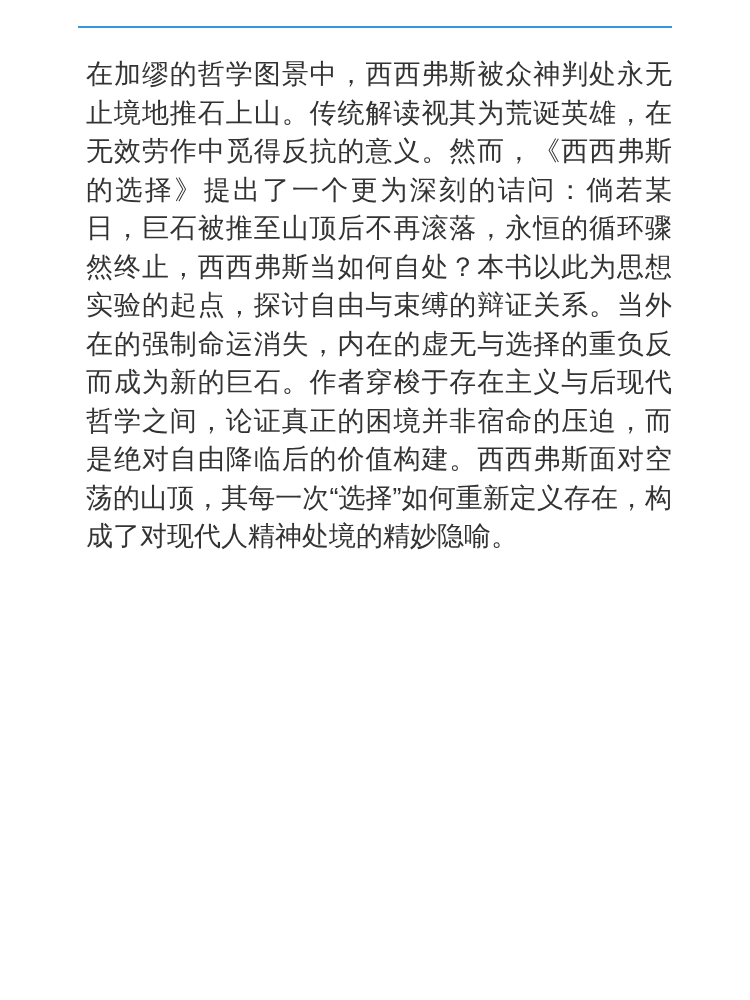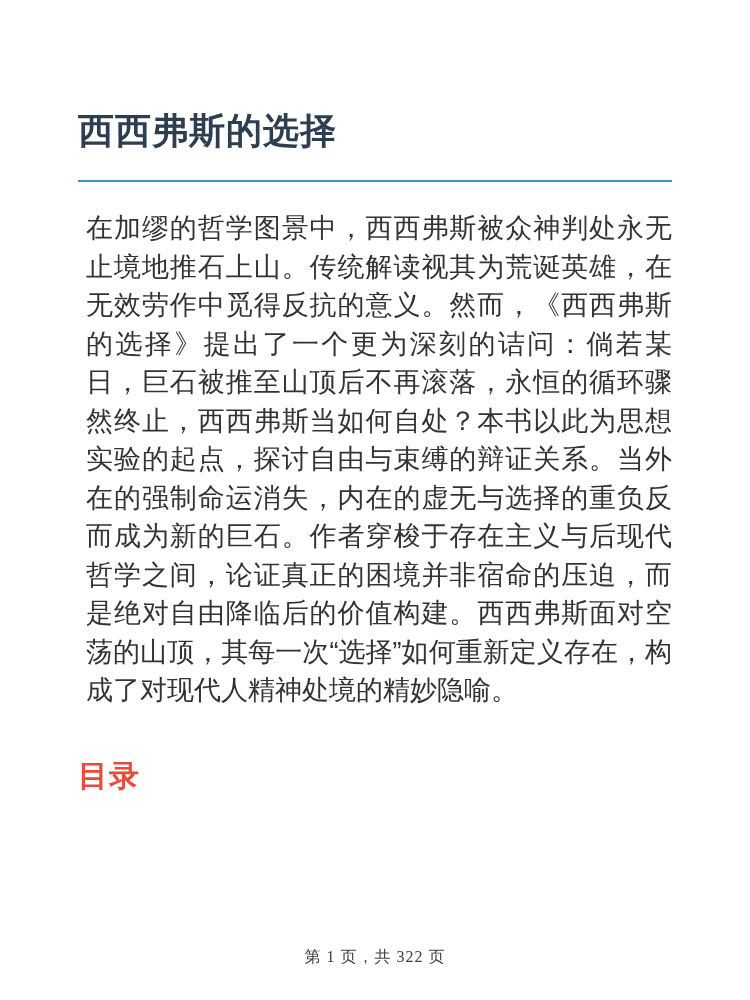--- a/index.html
+++ b/index.html
@@ -75,25 +75,22 @@
     font-size: 16px;
     color: #3d3d3d;
     letter-spacing: 1px;
   }
 </style>
 </head>
 <body>
 
 <div class="page">
 
-  <h1 class="doc-title">西西弗斯的选择</h1>
 
   <hr class="title-divider">
 
 
   <p class="abstract-text">在加缪的哲学图景中，西西弗斯被众神判处永无止境地推石上山。传统解读视其为荒诞英雄，在无效劳作中觅得反抗的意义。然而，《西西弗斯的选择》提出了一个更为深刻的诘问：倘若某日，巨石被推至山顶后不再滚落，永恒的循环骤然终止，西西弗斯当如何自处？本书以此为思想实验的起点，探讨自由与束缚的辩证关系。当外在的强制命运消失，内在的虚无与选择的重负反而成为新的巨石。作者穿梭于存在主义与后现代哲学之间，论证真正的困境并非宿命的压迫，而是绝对自由降临后的价值构建。西西弗斯面对空荡的山顶，其每一次“选择”如何重新定义存在，构成了对现代人精神处境的精妙隐喻。</p>
 
-  <h2 class="section-heading toc-heading">目录</h2>
 
 
-  <div class="page-footer">第 1 页，共 322 页</div>
 
 </div>
 
 </body></html>

